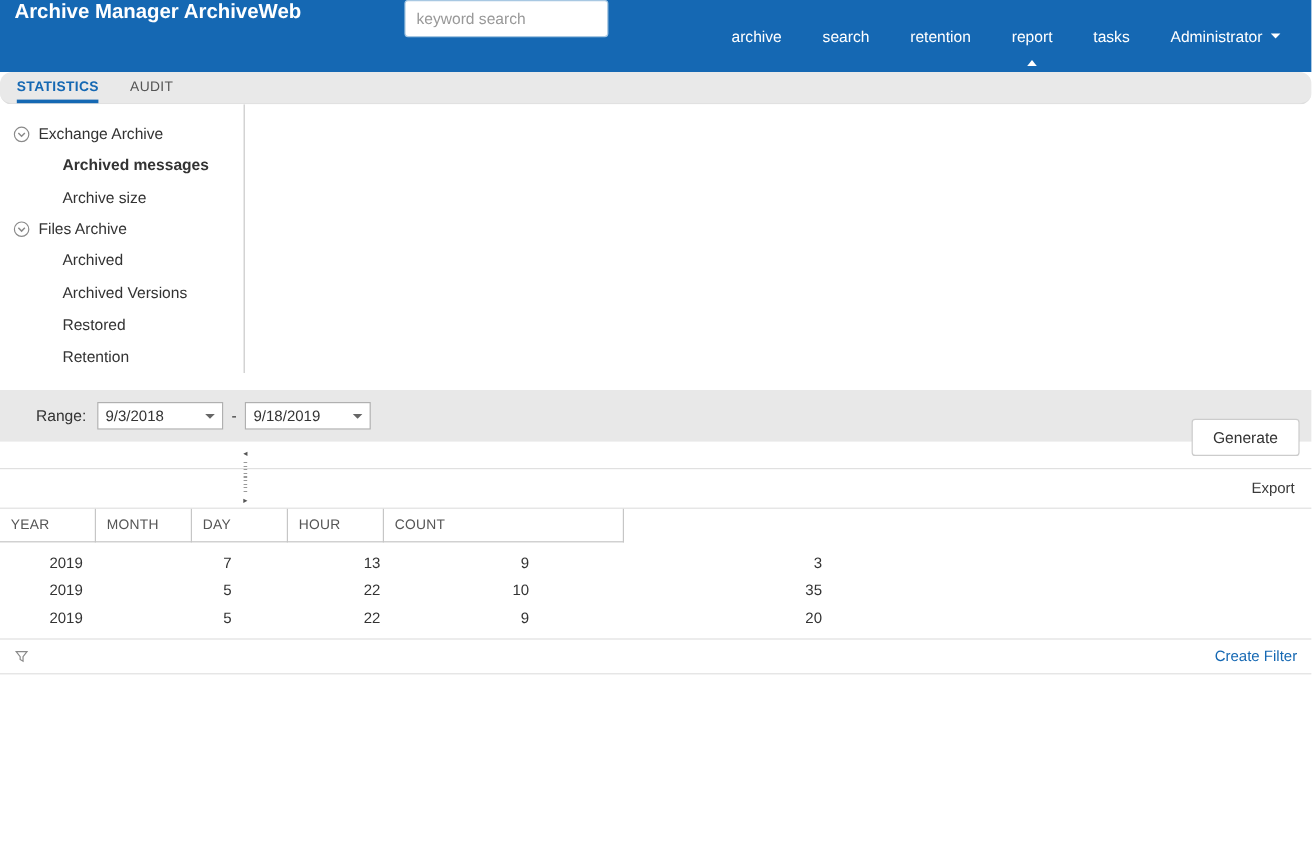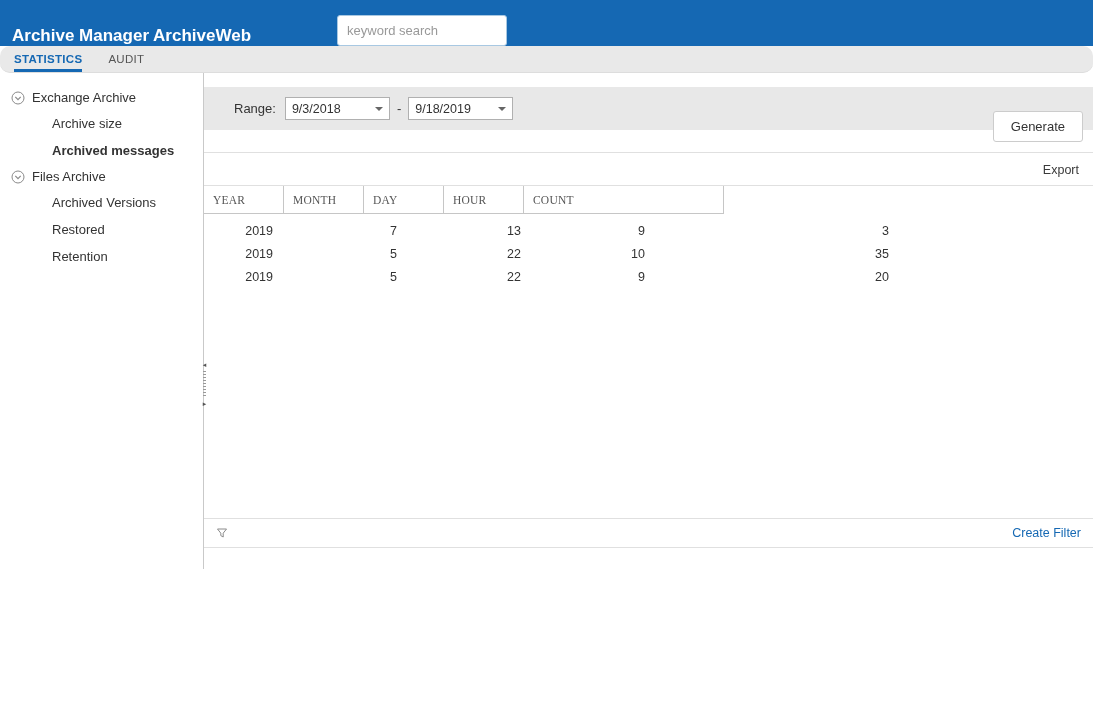--- a/index.html
+++ b/index.html
@@ -4,21 +4,21 @@
 <style>
   * { box-sizing: border-box; }
   html,body { margin:0; padding:0; }
   body {
     width:1093px; height:704px; overflow:hidden;
     font-family:"Liberation Sans", sans-serif;
     background:#fff; color:#333;
   }
 
   
-  .topbar { height:46px; background:#1568b3; display:flex; align-items:flex-end; padding:0 16px 0 12px; }
+  .topbar { height:60px; background:#1568b3; display:flex; align-items:flex-start; padding:0 16px 0 12px; }
   .app-title { color:#fff; font-size:17px; font-weight:bold; white-space:nowrap; }
   .kw-search {
     margin-left:86px; width:170px; height:31px; border:1px solid #a8c8e2; border-radius:3px;
     padding:0 9px; font-size:13px; color:#333; outline:none; font-family:inherit;
   }
   .kw-search::placeholder { color:#999; }
   .topnav { margin-left:auto; display:flex; align-items:center; height:100%; }
   .navitem {
     position:relative; color:#fff; font-size:13px; padding:0 17px; height:100%;
     display:flex; align-items:center; cursor:pointer; white-space:nowrap;
@@ -33,21 +33,21 @@
     margin-left:7px; width:0; height:0; display:inline-block;
     border-left:4px solid transparent; border-right:4px solid transparent; border-top:4px solid #fff;
   }
 
   
   .tabbar { height:27px; background:#e9e9e9; display:flex; align-items:stretch; padding-left:14px; gap:26px; border-bottom:1px solid #ddd;border-radius:10px; }
   .tab { display:flex; align-items:center; font-size:11.5px; color:#555; cursor:pointer; letter-spacing:.3px; }
   .tab.active { color:#1568b3; font-weight:bold; border-bottom:3px solid #1568b3; padding-top:3px; }
 
   
-  .main { display:flex; height:496px; position:relative; }
+  .main { display:flex; height:496px; position:relative;flex-direction:column; }
 
   .sidebar { width:204px; flex:none; border-right:1px solid #c9c9c9; padding-top:12px; background:#fff; }
   .tree-group { display:flex; align-items:center; gap:7px; padding:5px 0 5px 11px; font-size:13px; color:#333; cursor:pointer; }
   .tree-group svg { flex:none; display:block; }
   .tree-item { padding:6px 0 6px 52px; font-size:13px; color:#333; cursor:pointer; }
   .tree-item.selected { font-weight:bold; }
 
   .content { flex:1; min-width:0; display:flex; flex-direction:column; background:#fff; }
   .content-topgap { height:14px; }
 
@@ -65,21 +65,21 @@
   }
 
   .export-bar { margin-top:22px; border-top:1px solid #e0e0e0; border-bottom:1px solid #e0e0e0; padding:7px 14px; text-align:right; flex:none; }
   .export-link { font-size:12.5px; color:#3a3a3a; cursor:pointer;margin-top:35px; }
 
   .group-hint { padding:8px 10px; font-size:12.5px; color:#555; border-bottom:1px solid #e0e0e0; flex:none; }
 
   .grid-header { display:flex; flex:none; }
   .gh-cell {
     border-right:1px solid #c6c6c6; border-bottom:1px solid #c6c6c6; height:28px;
-    display:flex; align-items:center; padding-left:9px; font-size:11.5px; color:#555; letter-spacing:.2px;font-family:Liberation Serif, serif;
+    display:flex; align-items:center; padding-left:9px; font-size:11.5px; color:#555; letter-spacing:.2px;
   }
   .w-year { width:80px; } .w-month { width:80px; } .w-day { width:80px; } .w-hour { width:80px; } .w-count { width:200px; }
 
   .grid-body { padding-top:5px; flex:none; }
   .grid-row { display:flex; height:23px; align-items:center; font-size:12.5px; color:#333;gap:44px; }
   .gr-cell { text-align:right; padding-right:11px; }
 
   .grid-fill { flex:1; }
 
   .filter-bar { border-top:1px solid #e0e0e0; border-bottom:1px solid #e0e0e0; padding:7px 12px; display:flex; align-items:center; gap:6px; flex:none;justify-content:space-between; }
@@ -89,47 +89,70 @@
   .splitter { position:absolute; left:197px; top:288px; width:15px; display:flex; flex-direction:column; align-items:center; gap:3px; z-index:5; cursor:col-resize; }
   .splitter .arrow { font-size:7px; color:#555; line-height:1; }
   .splitter .dots { width:3px; height:26px; background:repeating-linear-gradient(to bottom, #999 0 1px, transparent 1px 3px); }
 </style>
 </head>
 <body>
 
 <header class="topbar">
   <div class="app-title">Archive Manager ArchiveWeb</div>
   <input class="kw-search" type="text" placeholder="keyword search" style="">
+  <nav class="topnav">
+    <a class="navitem">
+      <span>archive</span>
+    </a>
+    <a class="navitem">
+      <span>search</span>
+    </a>
+    <a class="navitem">
+      <span>retention</span>
+    </a>
+    <a class="navitem">
+      <span>report</span>
+      <span class="active-caret"></span>
+    </a>
+    <a class="navitem">
+      <span>tasks</span>
+    </a>
+    <a class="navitem admin">
+      <span>Administrator</span>
+      <span class="admin-caret"></span>
+    </a>
+  </nav>
 </header>
 
 <div class="tabbar">
   <div class="tab active">STATISTICS</div>
   <div class="tab">AUDIT</div>
 </div>
 
 <div class="main">
 
   <aside class="sidebar">
     <div class="tree-group">
       <svg width="14" height="14" viewBox="0 0 14 14">
         <circle cx="7" cy="7" r="6" fill="none" stroke="#8a8a8a" stroke-width="1"></circle>
         <path d="M4.3 5.8 L7 8.6 L9.7 5.8" fill="none" stroke="#8a8a8a" stroke-width="1.2"></path>
       </svg>
       <span>Exchange Archive</span>
     </div>
+    <div class="tree-item selected">Archived messages</div>
     <div class="tree-item">Archive size</div>
-    <div class="tree-item selected">Archived messages</div>
 
     <div class="tree-group">
       <svg width="14" height="14" viewBox="0 0 14 14">
         <circle cx="7" cy="7" r="6" fill="none" stroke="#8a8a8a" stroke-width="1"></circle>
         <path d="M4.3 5.8 L7 8.6 L9.7 5.8" fill="none" stroke="#8a8a8a" stroke-width="1.2"></path>
       </svg>
       <span>Files Archive</span>
     </div>
+    <div class="tree-item">Archived</div>
     <div class="tree-item">Archived Versions</div>
     <div class="tree-item">Restored</div>
     <div class="tree-item">Retention</div>
   </aside>
 
   <div class="splitter">
     <span class="arrow">◂</span>
     <span class="dots"></span>
     <span class="arrow">▸</span>
   </div>

